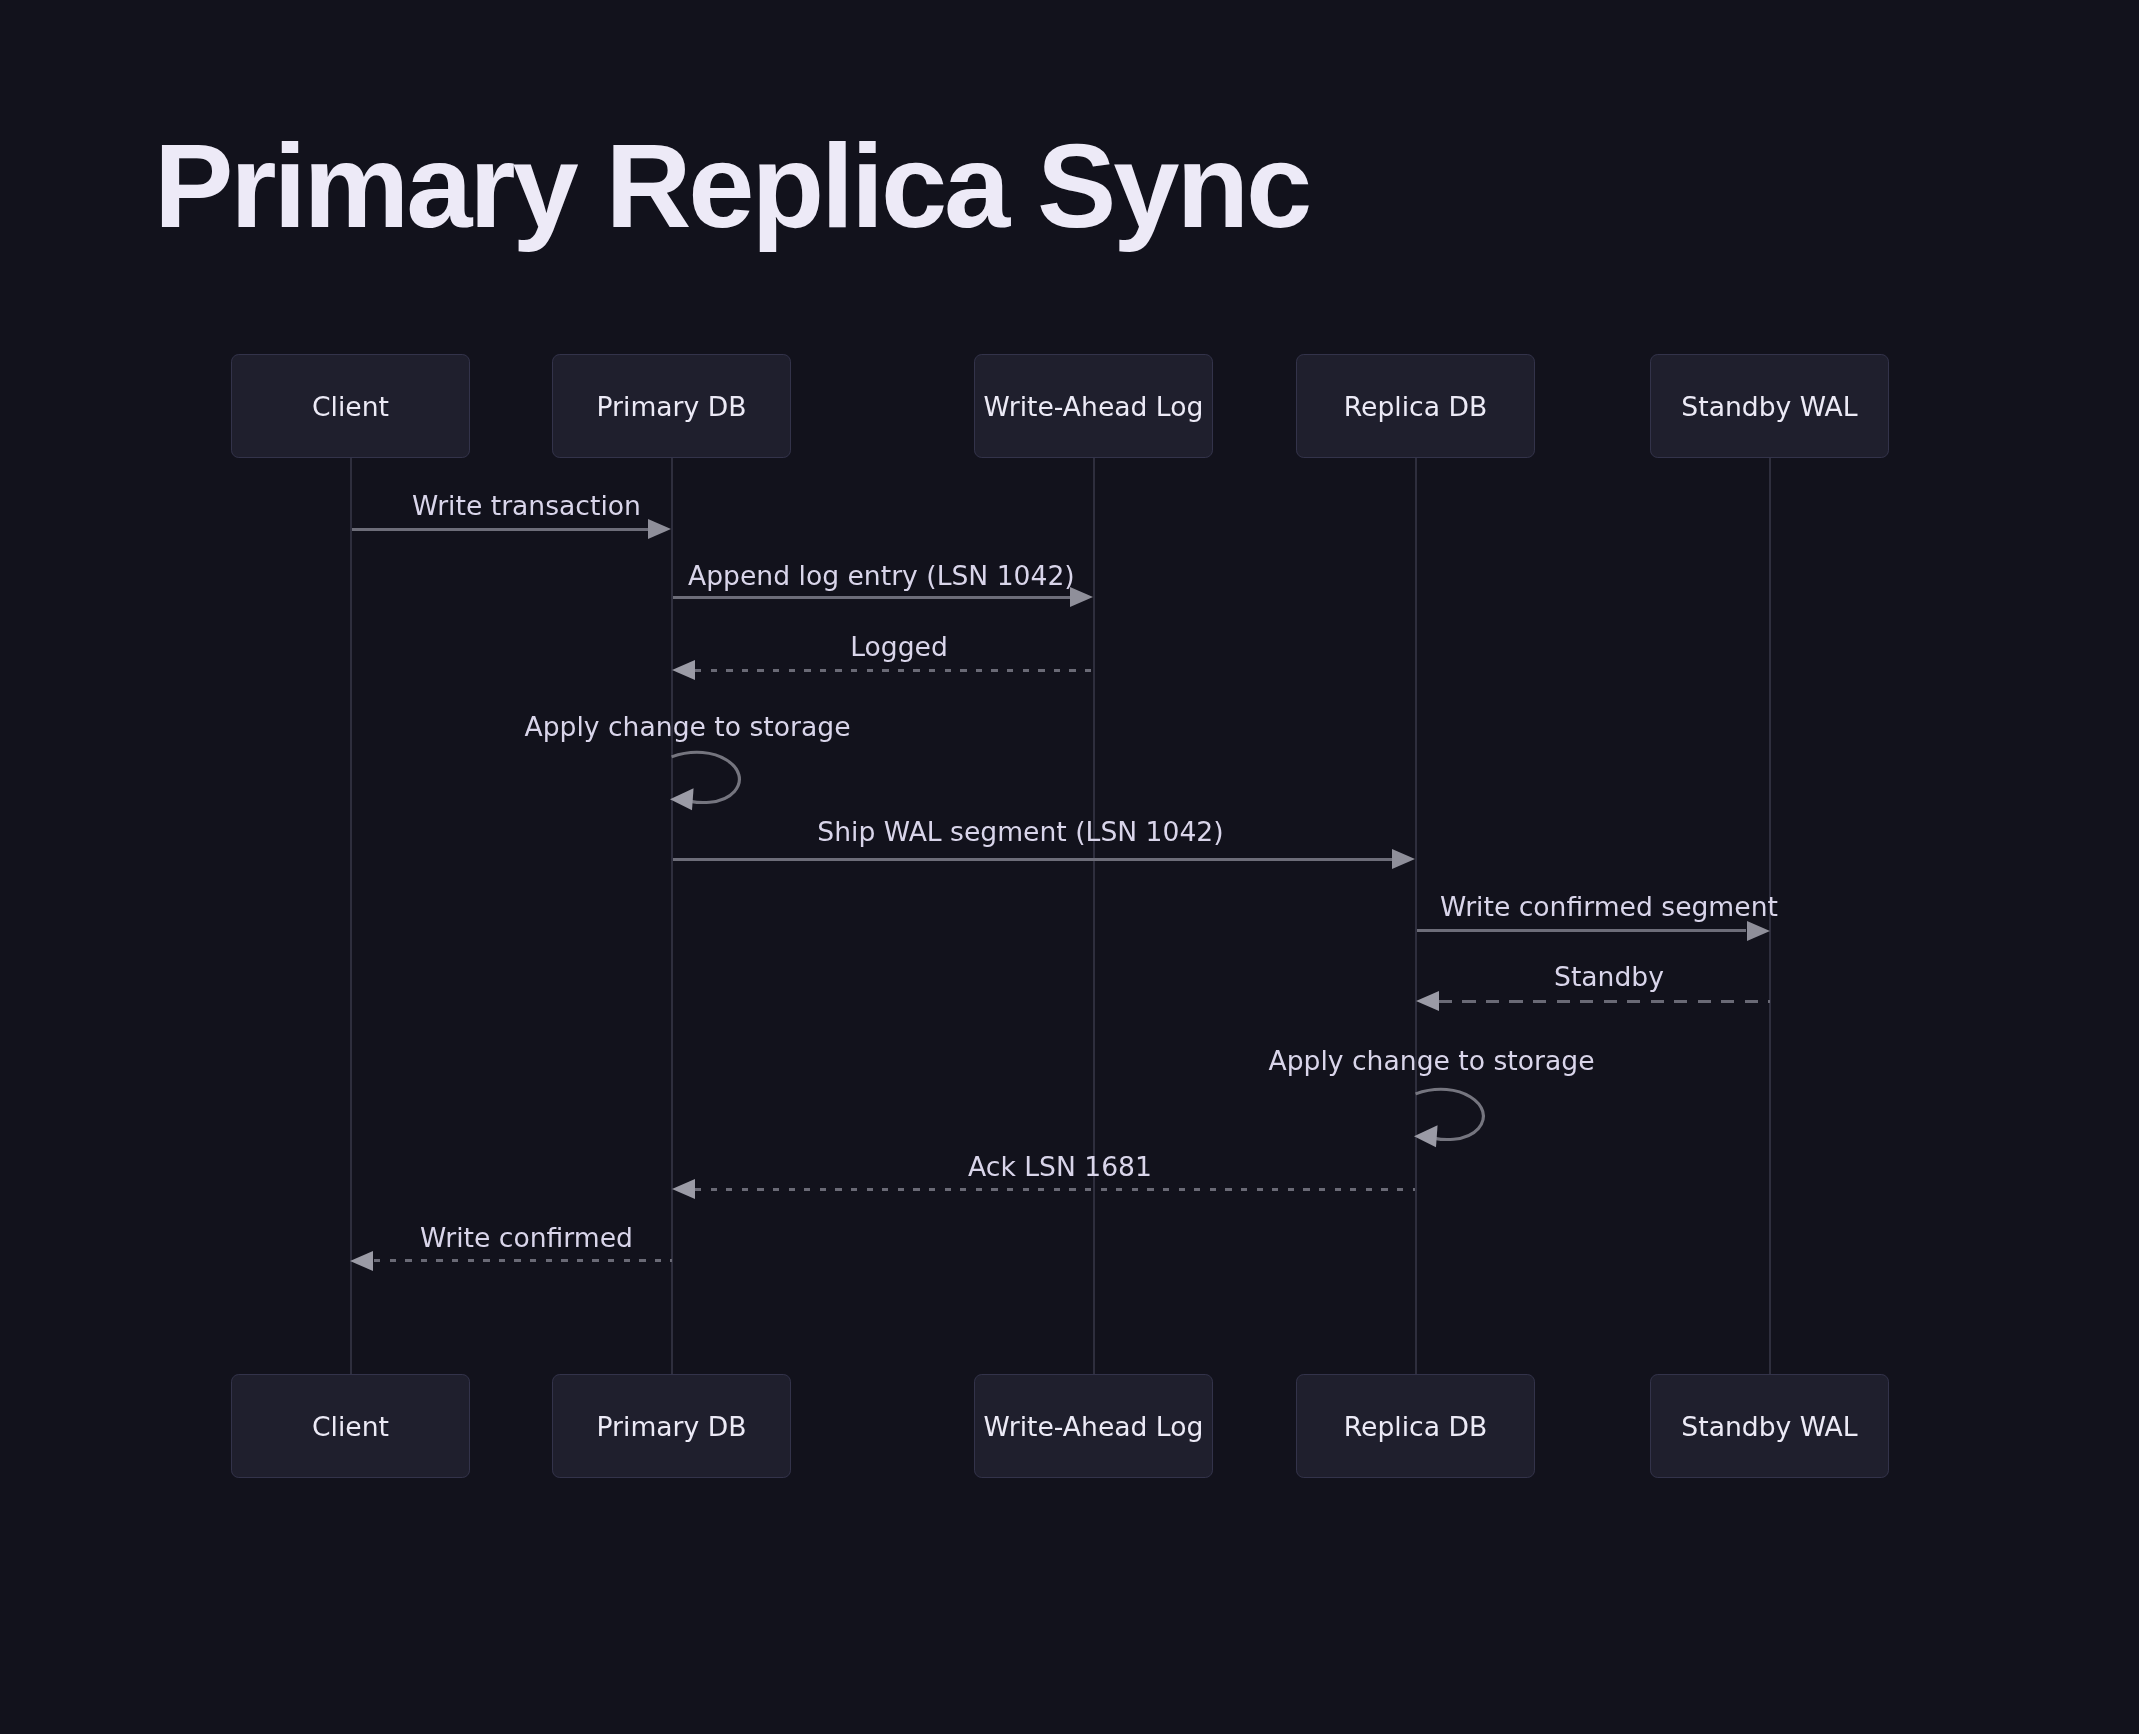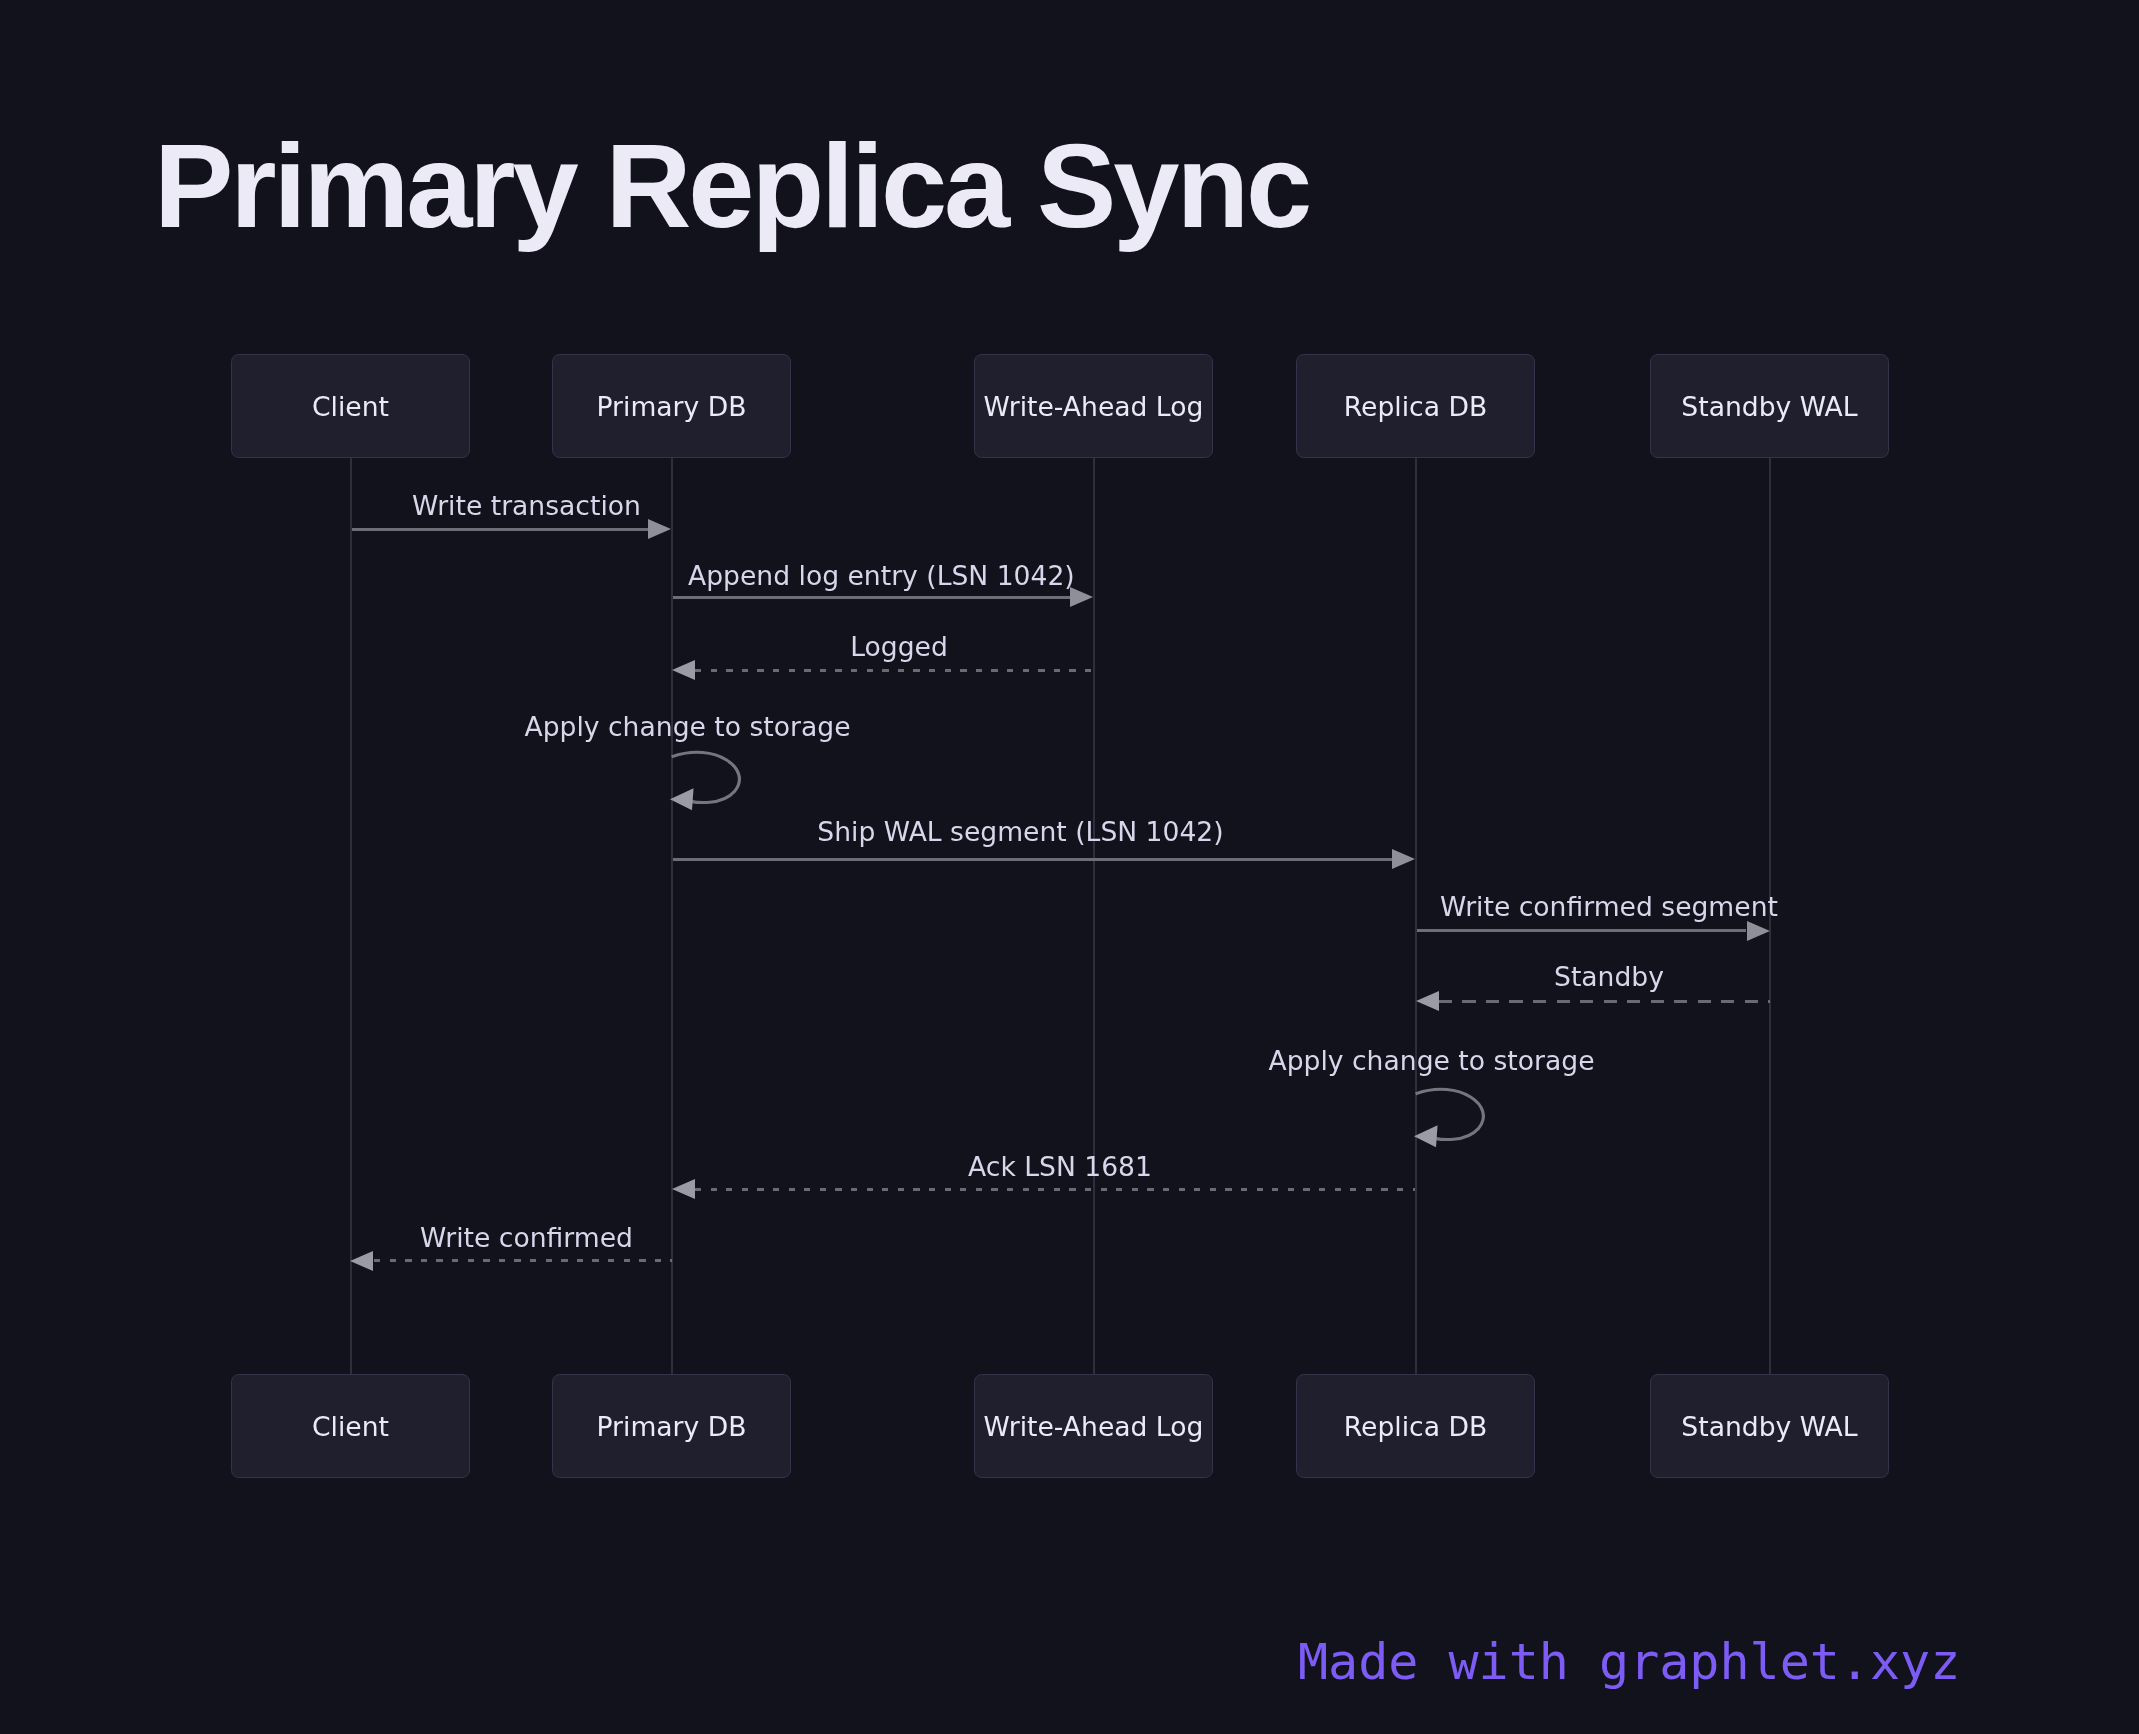--- a/index.html
+++ b/index.html
@@ -157,16 +157,15 @@
   <div class="actor" style="left:974px;top:1374px">
       <span>Write-Ahead Log</span>
     </div>
   <div class="actor" style="left:1296px;top:1374px">
       <span>Replica DB</span>
     </div>
   <div class="actor" style="left:1650px;top:1374px">
       <span>Standby WAL</span>
     </div>
 
-  <div class="footer">Made with graphlet.xyz</div>
 
 </div>
 
 
 </body></html>

